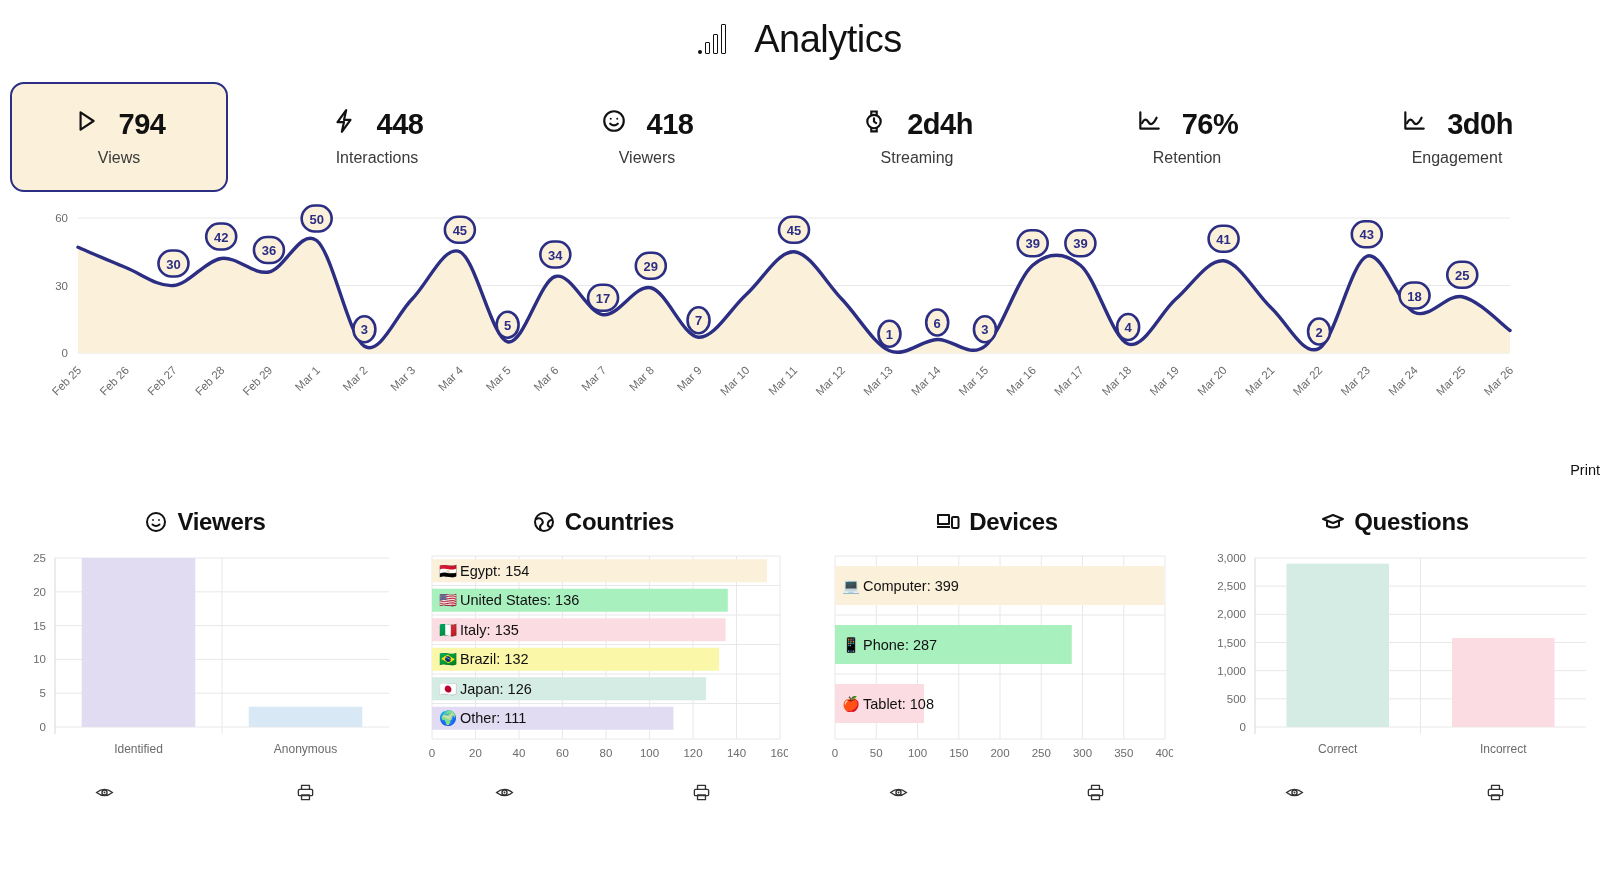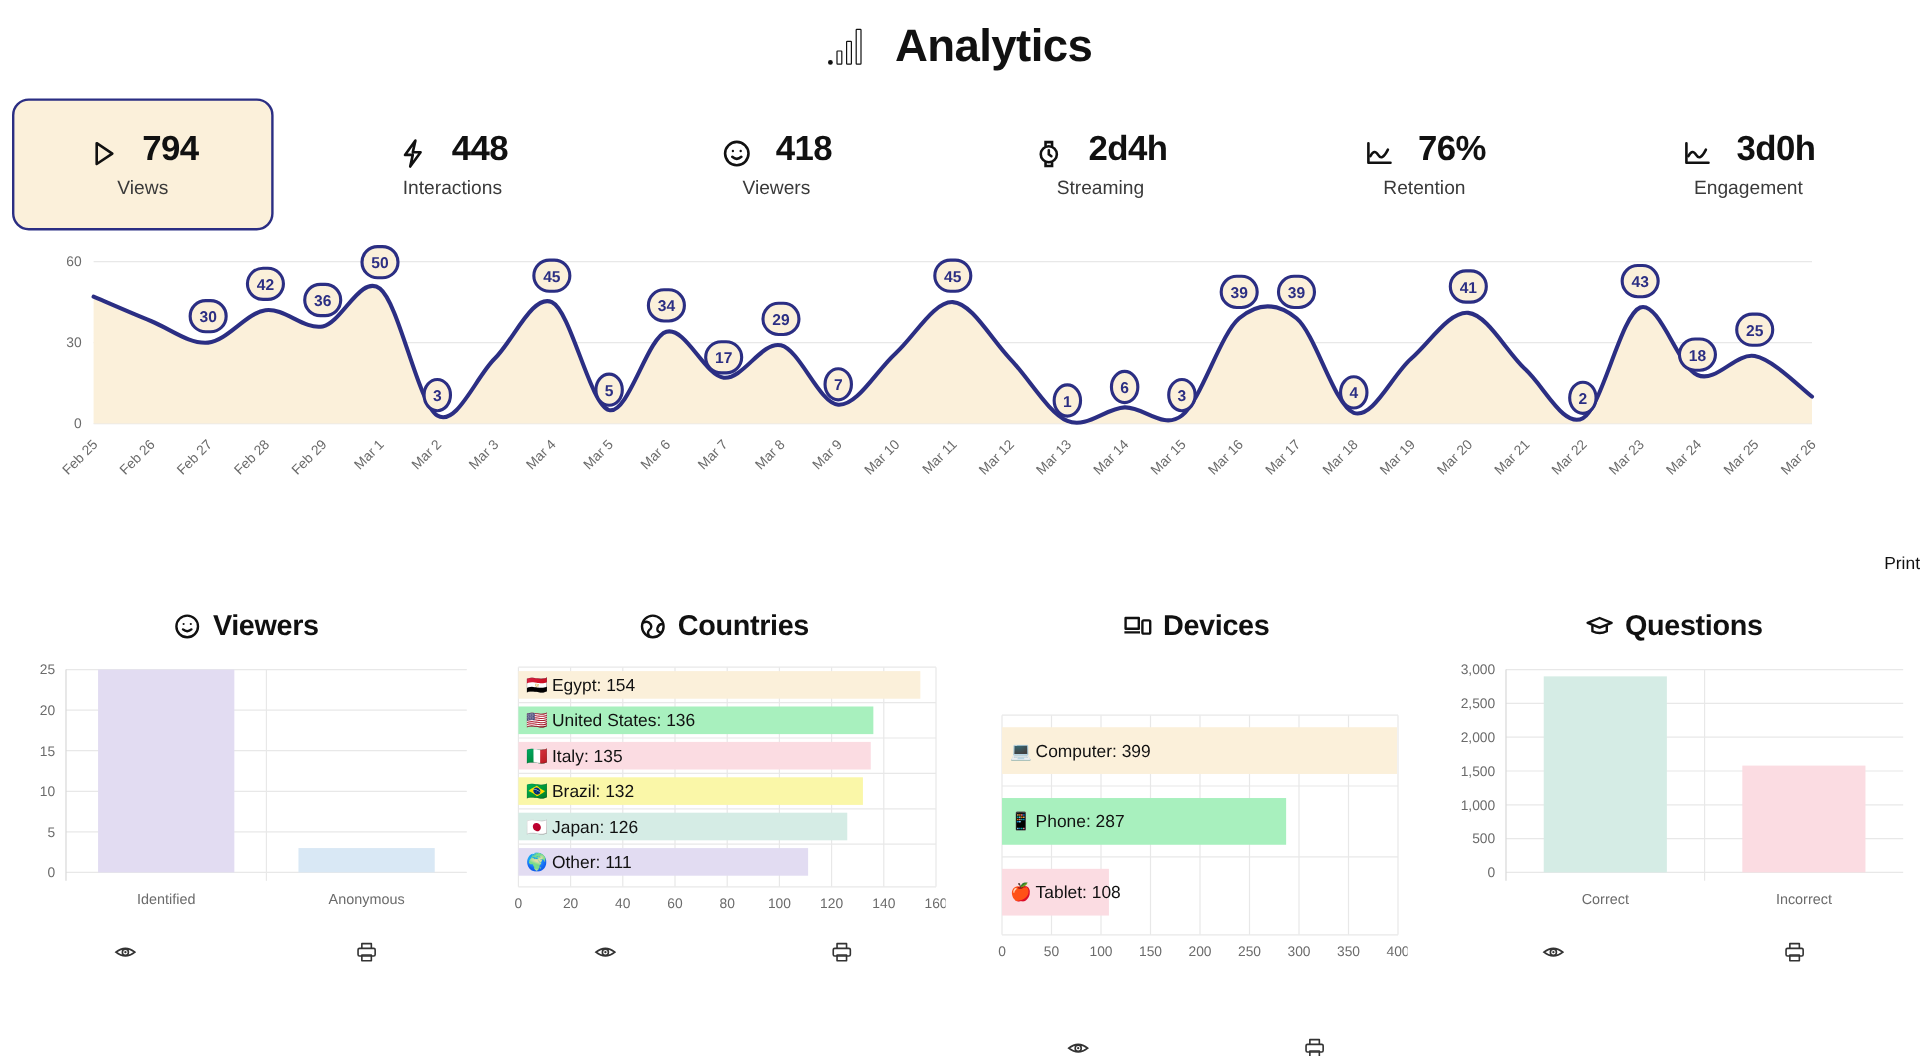--- a/index.html
+++ b/index.html
@@ -9,21 +9,21 @@
     font-family: "Liberation Sans", sans-serif;
     color: #111111;
     overflow: hidden;
   }
 
   
   .page-title {
     display: flex; align-items: center; justify-content: center;
     gap: 28px;
     height: 78px;
-    font-size: 38px; font-weight: 700; letter-spacing: -0.5px;
+    font-size: 38px; font-weight: 400; letter-spacing: -0.5px;
   }
   .title-icon { display: flex; align-items: flex-end; gap: 3px; height: 30px; }
   .title-icon i {
     display: block; width: 5px; background: #111; border-radius: 1px;
     border: 1.5px solid #111;
   }
   .title-icon i:nth-child(1) { height: 4px;  width: 4px; border-radius: 50%; border:none; background:#111;}
   .title-icon i:nth-child(2) { height: 12px; background: #fff; }
   .title-icon i:nth-child(3) { height: 20px; background: #fff; }
   .title-icon i:nth-child(4) { height: 30px; background: #fff; }
@@ -38,39 +38,39 @@
     align-items: center; justify-content: center; gap: 8px;
     border-radius: 14px;
   }
   .stat.highlight {
     background: #FBF0DA;
     border: 2px solid #2B2E83;
     flex: 0 0 218px;
     margin: 0 14px 0 2px;
   }
   .stat-value {
-    display: flex; align-items: flex-end; gap: 20px;
+    display: flex; align-items: flex-start; gap: 20px;
     font-size: 29px; font-weight: 700; letter-spacing: -0.5px; color: #111;
   }
   .stat-label { font-size: 16px; color: #3a3a3a; font-weight: 400; }
   .sicon { width: 26px; height: 26px; display: block; flex: 0 0 26px; }
 
   
   .linechart-wrap { position: relative; width: 1600px; height: 260px; margin-top: 6px; }
   .linechart-wrap svg { display: block; }
   .xaxis-title {
     text-align: right; font-size: 14.5px; color: #111; font-weight: 500;
     margin-top: 4px;
   }
 
   
   .panels { display: flex; margin-top: 30px; height: 300px; padding: 0 4px; }
   .panel { flex: 1 1 0; display: flex; flex-direction: column; align-items: center; }
   .panel.countries { flex: 0.98 1 0; text-align: right; }
-  .panel.devices { flex: 0.98 1 0; gap: 40px; }
+  .panel.devices { flex: 0.98 1 0; }
   .panel-title {
     display: flex; align-items: center; gap: 9px;
     font-size: 24px; font-weight: 700; letter-spacing: -0.3px;
     margin-bottom: 14px;
   }
   .panel-title .picon { width: 24px; height: 24px; display: block; }
   .panel-body { position: relative; }
   .panel-footer {
     display: flex; width: 100%; margin-top: 14px;
   }

